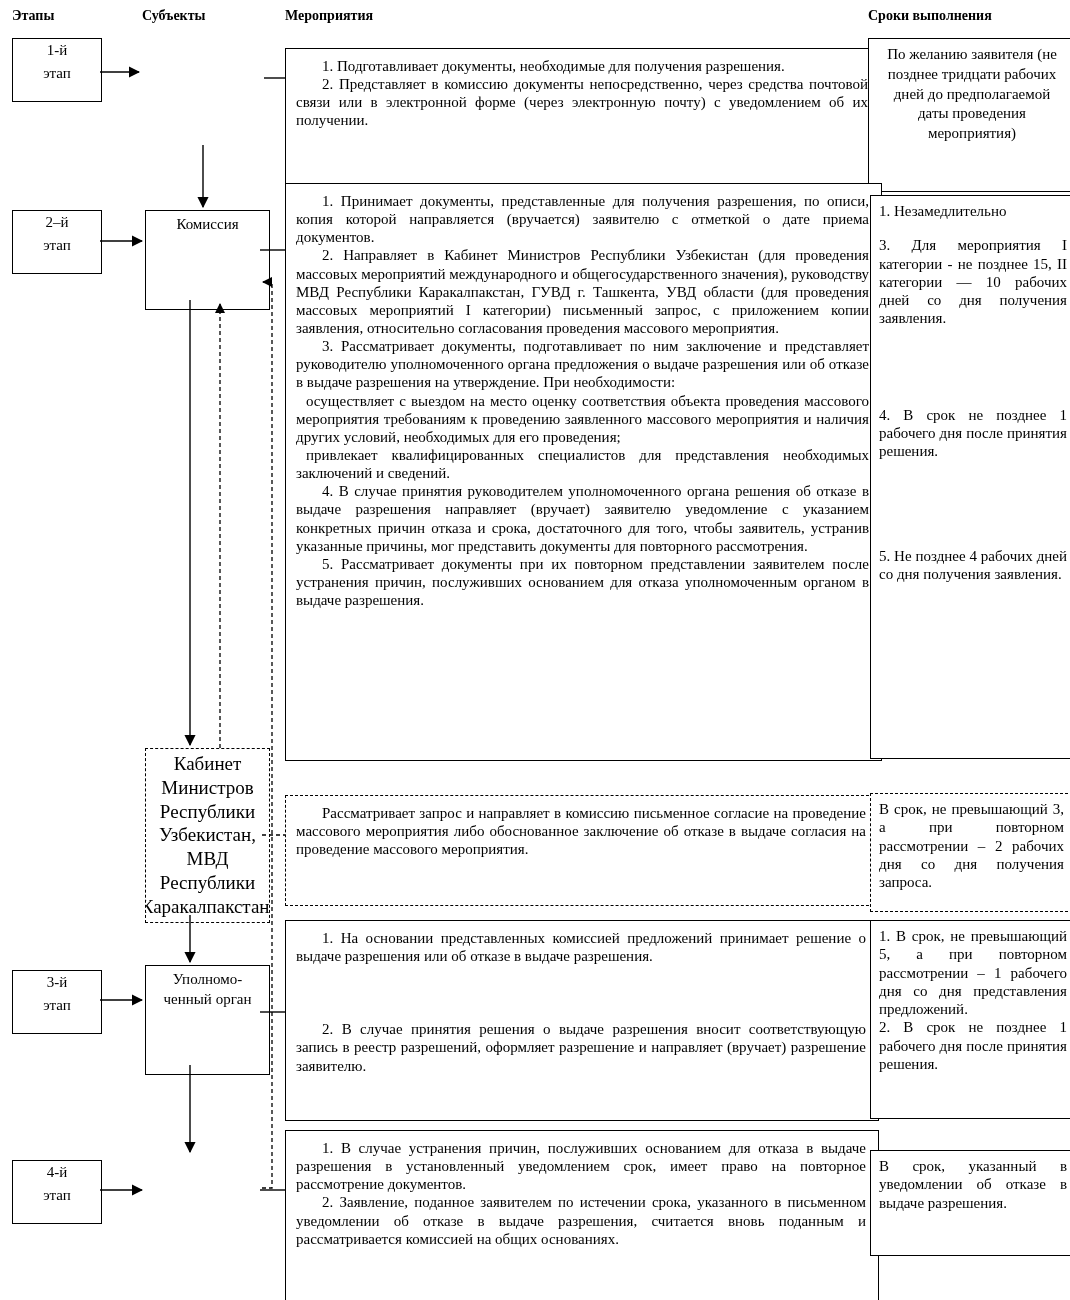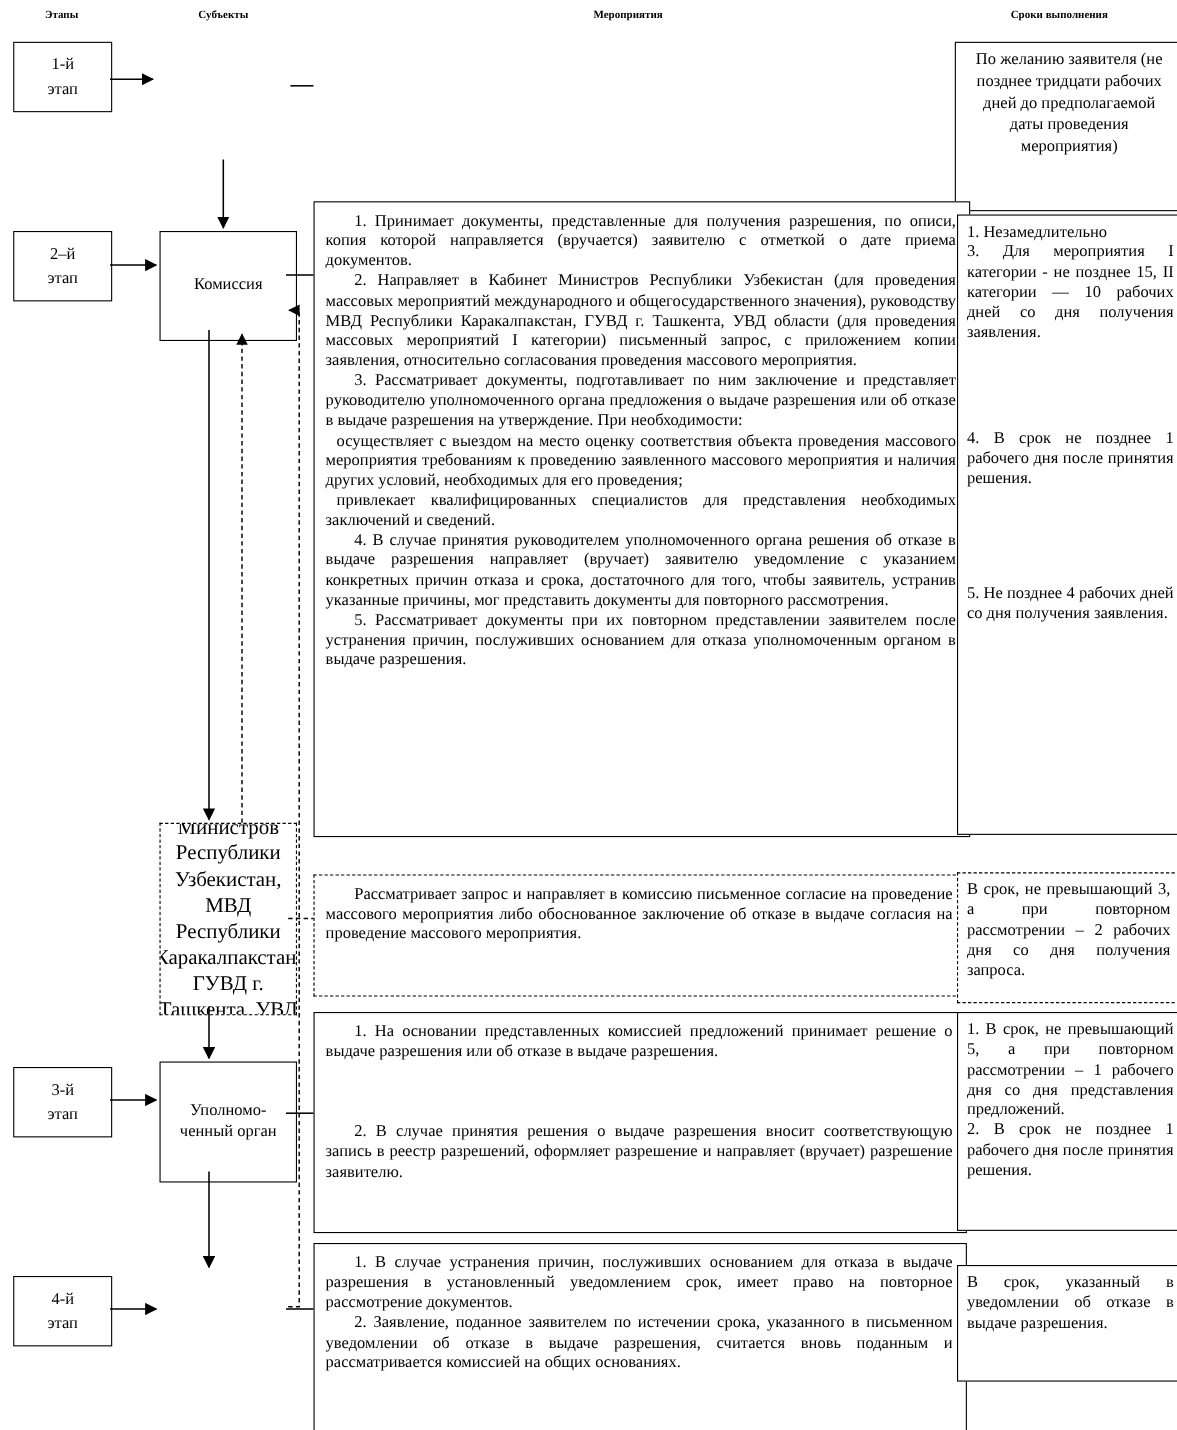--- a/index.html
+++ b/index.html
@@ -1,21 +1,21 @@
 <!DOCTYPE html>
 <html><head>
 <meta charset="utf-8">
 <style>
   html,body{margin:0;padding:0}
   body{font-family:"Liberation Serif",serif;background:#fff;color:#000}
   .canvas{position:relative;width:1070px;height:1300px;background:#fff;font-size:15px;overflow:hidden}
-  .hdr{position:absolute;font-weight:bold;text-align:center;font-size:10px}
+  .hdr{position:absolute;font-weight:bold;text-align:left;font-size:14px}
   .box{position:absolute;border:1.4px solid #000;background:#fff;overflow:hidden}
   .dotted{border:1.4px dashed #000}
-  .flexc{display:flex;align-items:center;justify-content:center;text-align:center}
+  .flexc{display:flex;align-items:flex-start;justify-content:center;text-align:center}
   .stage-txt{display:inline-block;width:50px;text-align:center;line-height:1.5}
   .subject{padding:4px;line-height:1.3}
   .subject-sm{font-size:19px;line-height:1.25;padding:3px}
   .activity{padding:8px 12px 6px 10px;text-align:justify;line-height:1.21}
   .activity p{margin:0;text-indent:26px}
   .activity p.sub{text-indent:10px}
   .deadline{padding:6px 8px;text-align:justify;line-height:1.22}
   .deadline p{margin:0}
   .dl-center{position:absolute;border:1.4px solid #000;background:#fff;text-align:center;padding:6px 8px;line-height:1.32}
   .overlay{position:absolute;left:0;top:0;pointer-events:none}
@@ -26,20 +26,24 @@
 <div class="canvas">
 
   <div class="hdr" style="left:12px;top:8px;width:88px">Этапы</div>
   <div class="hdr" style="left:142px;top:8px;width:122px">Субъекты</div>
   <div class="hdr" style="left:285px;top:8px;width:572px">Мероприятия</div>
   <div class="hdr" style="left:868px;top:8px;width:190px">Сроки выполнения</div>
 
   <div class="box flexc" style="left:12px;top:38px;width:88px;height:62px">
     <span class="stage-txt">1-й этап</span>
   </div>
+  <div class="box activity" style="left:285px;top:48px;width:572px;height:120px">
+    <p>1. Подготавливает документы, необходимые для получения разрешения.</p>
+    <p>2. Представляет в комиссию документы непосредственно, через средства почтовой связи или в электронной форме (через электронную почту) с уведомлением об их получении.</p>
+  </div>
   <div class="dl-center" style="left:868px;top:38px;width:190px;height:140px">
     <span>По желанию заявителя (не позднее тридцати рабочих дней до предполагаемой даты проведения мероприятия)</span>
   </div>
 
   <div class="box flexc" style="left:12px;top:210px;width:88px;height:62px">
     <span class="stage-txt">2–й этап</span>
   </div>
   <div class="box flexc subject" style="left:145px;top:210px;width:115px;height:90px">
     <span>Комиссия</span>
   </div>
@@ -47,21 +51,21 @@
     <p>1. Принимает документы, представленные для получения разрешения, по описи, копия которой направляется (вручается) заявителю с отметкой о дате приема документов.</p>
     <p>2. Направляет в Кабинет Министров Республики Узбекистан (для проведения массовых мероприятий международного и общегосударственного значения), руководству МВД Республики Каракалпакстан, ГУВД г. Ташкента, УВД области (для проведения массовых мероприятий I категории) письменный запрос, с приложением копии заявления, относительно согласования проведения массового мероприятия.</p>
     <p>3. Рассматривает документы, подготавливает по ним заключение и представляет руководителю уполномоченного органа предложения о выдаче разрешения или об отказе в выдаче разрешения на утверждение. При необходимости:</p>
     <p class="sub">осуществляет с выездом на место оценку соответствия объекта проведения массового мероприятия требованиям к проведению заявленного массового мероприятия и наличия других условий, необходимых для его проведения;</p>
     <p class="sub">привлекает квалифицированных специалистов для представления необходимых заключений и сведений.</p>
     <p>4. В случае принятия руководителем уполномоченного органа решения об отказе в выдаче разрешения направляет (вручает) заявителю уведомление с указанием конкретных причин отказа и срока, достаточного для того, чтобы заявитель, устранив указанные причины, мог представить документы для повторного рассмотрения.</p>
     <p>5. Рассматривает документы при их повторном представлении заявителем после устранения причин, послуживших основанием для отказа уполномоченным органом в выдаче разрешения.</p>
   </div>
   <div class="box deadline" style="left:870px;top:195px;width:188px;height:550px">
     <p>1. Незамедлительно</p>
-    <p style="margin-top:0">3. Для мероприятия I категории - не позднее 15, II категории — 10 рабочих дней со дня получения заявления.</p>
+    <p style="margin-top:16px">3. Для мероприятия I категории - не позднее 15, II категории — 10 рабочих дней со дня получения заявления.</p>
     <p style="margin-top:78px">4. В срок не позднее 1 рабочего дня после принятия решения.</p>
     <p style="margin-top:86px">5. Не позднее 4 рабочих дней со дня получения заявления.</p>
   </div>
 
   <div class="box dotted flexc subject-sm" style="left:145px;top:748px;width:117px;height:167px">
     <span>Кабинет Министров Республики Узбекистан, МВД Республики Каракалпакстан, ГУВД г. Ташкента, УВД области</span>
   </div>
   <div class="box dotted activity" style="left:285px;top:795px;width:570px;height:95px">
     <p>Рассматривает запрос и направляет в комиссию письменное согласие на проведение массового мероприятия либо обоснованное заключение об отказе в выдаче согласия на проведение массового мероприятия.</p>
   </div>

